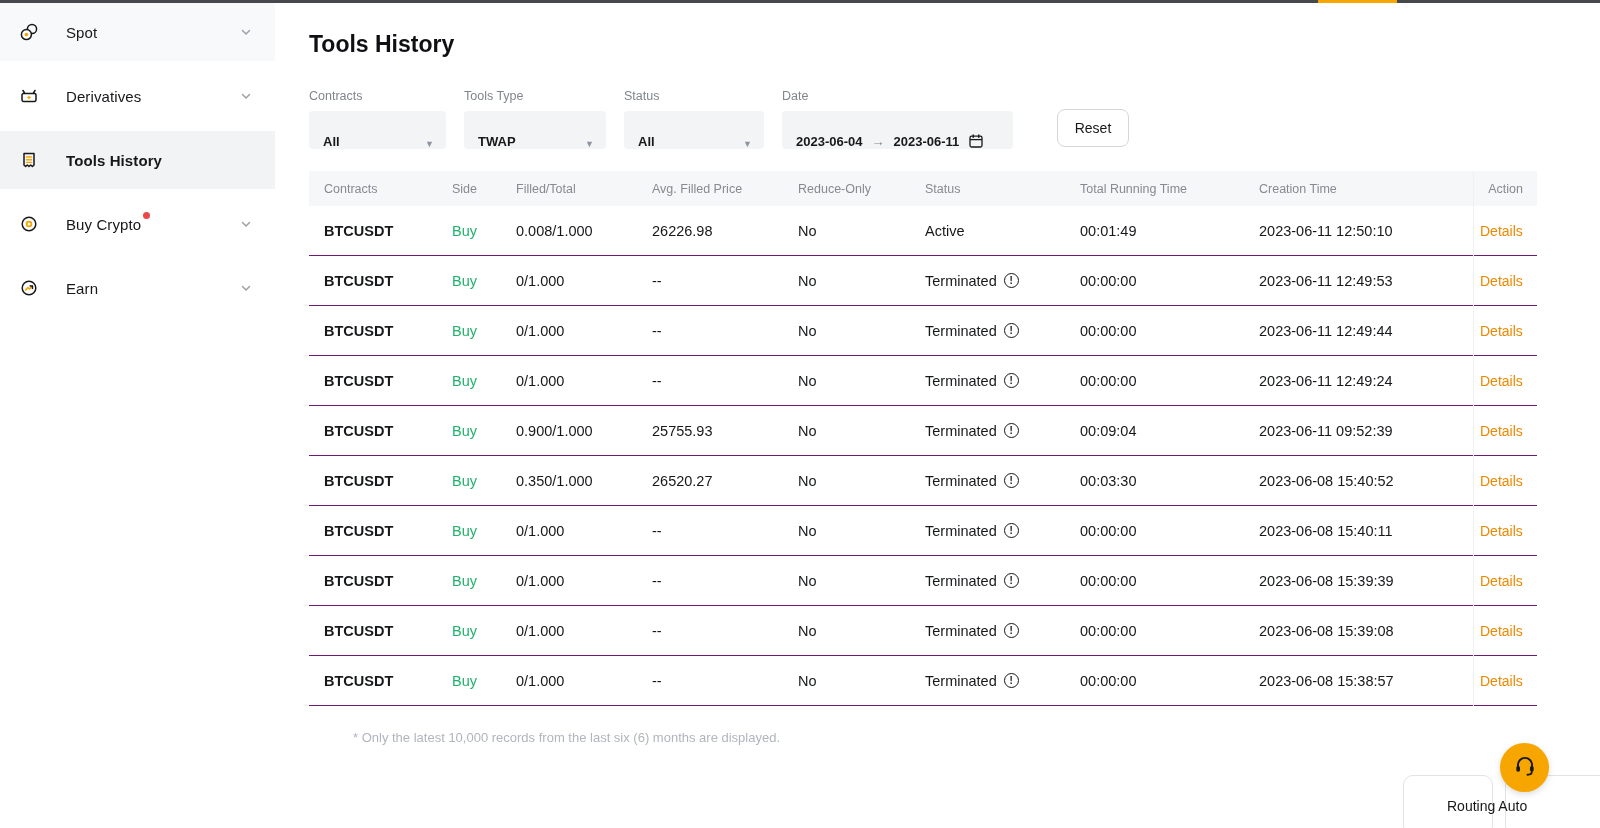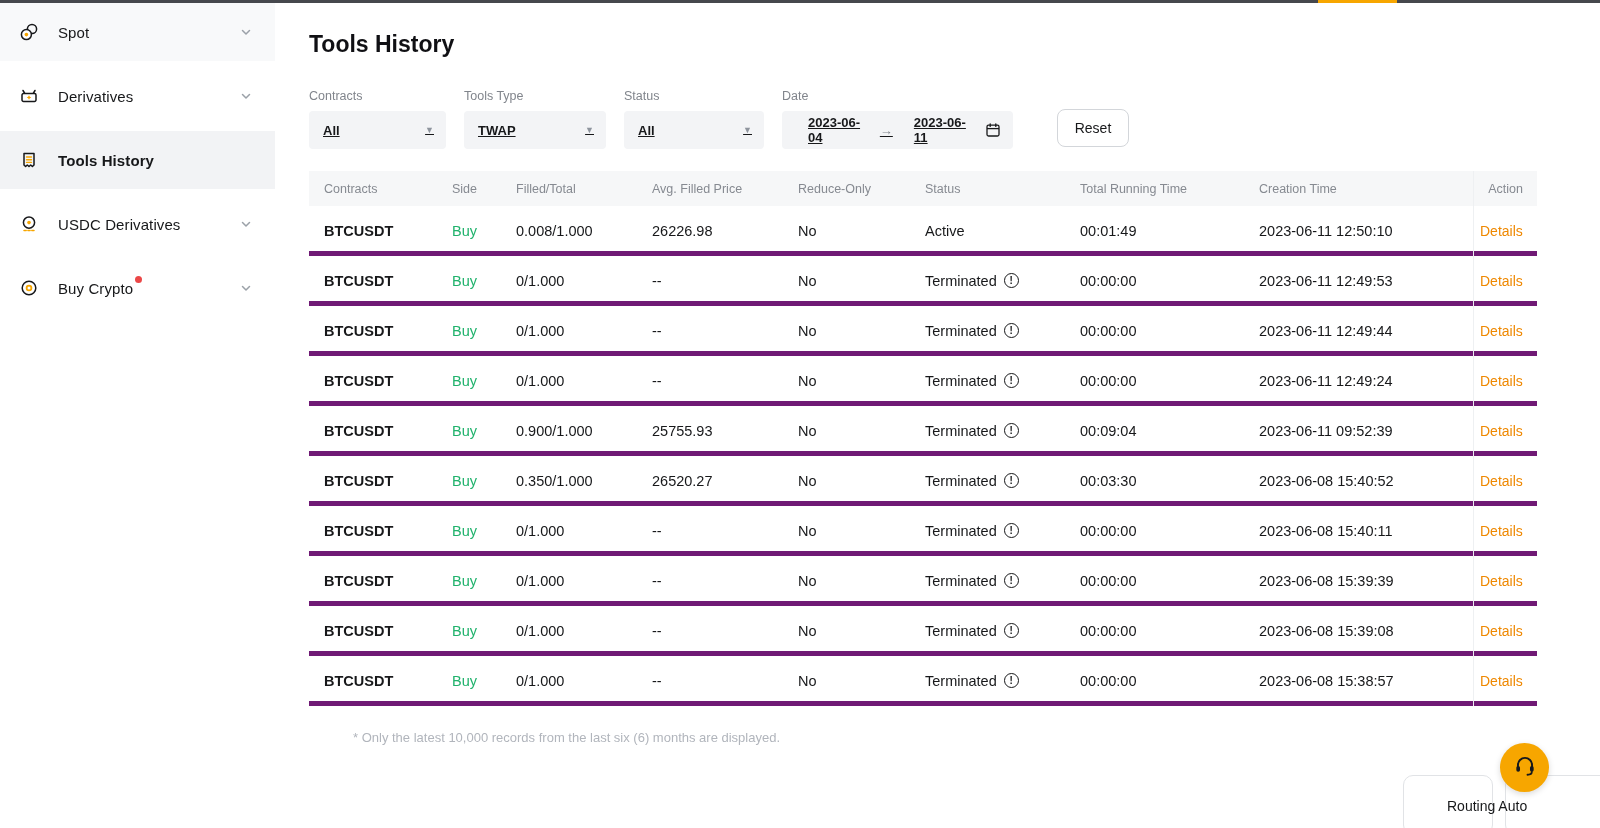--- a/index.html
+++ b/index.html
@@ -10,56 +10,56 @@
   
   .topbar { position:absolute; top:0; left:0; width:1600px; height:3px; background:#46484d; }
   .topbar .progress { position:absolute; top:0; left:1318px; width:79px; height:3px; background:#f7a600; }
 
   
   .sidebar { position:absolute; top:3px; left:0; width:275px; height:770px; background:#fff; padding-top:0; }
   .side-item { position:relative; height:58px; display:flex; align-items:center; padding:0 22px 0 18px; cursor:pointer; margin-bottom:6px; }
   .side-item.subtle { background:#f8f9fa; }
   .side-item.active { background:#f2f3f5; }
   .s-icon { width:22px; height:22px; display:inline-flex; align-items:center; justify-content:center; }
-  .s-label { margin-left:18px; font-size:15px; font-weight:500; color:#17181a; letter-spacing:.1px; }
+  .s-label { margin-left:26px; font-size:15px; font-weight:500; color:#17181a; letter-spacing:.1px; }
   .side-item.active .s-label { font-weight:600; }
   .chevron { margin-left:auto; display:inline-flex; }
   .red-dot { position:relative; top:-9px; left:2px; width:7px; height:7px; border-radius:50%; background:#eb4747; }
 
   
   .main { position:absolute; top:3px; left:309px; width:1228px; }
   .page-title { margin-top:28px; font-size:23px; font-weight:700; color:#101014; }
 
   .filters { display:flex; margin-top:31px; }
   .filter { margin-right:18px; }
   .f-label { font-size:12.5px; color:#81858c; margin-bottom:8px; }
-  .f-box { height:38px; background:#f3f4f6; border-radius:4px; display:flex; align-items:center;
-    padding:0 12px 0 14px; cursor:pointer;text-decoration:underline; }
+  .f-box { height:38px; background:#f3f4f6; border-radius:4px; display:flex; align-items:flex-end;
+    padding:0 12px 0 14px; cursor:pointer; }
   .f-box .value { font-size:13px; font-weight:600; color:#17181a; }
   .caret { margin-left:auto; color:#8f959e; font-size:9px; padding-left:10px; }
   .w-contracts { width:137px; } .w-tools { width:142px; } .w-status { width:140px; }
   .date-box { width:231px; }
-  .date-box .value { font-weight:600;margin-left:12px; }
+  .date-box .value { font-weight:600; }
   .date-arrow { color:#81858c; font-size:13px; margin:0 9px; }
   .cal-icon { margin-left:9px; display:inline-flex; }
   .reset-btn { margin-left:26px; margin-top:20px; width:72px; height:38px; background:#fff;
     border:1px solid #d3d6da; border-radius:8px; font-size:14px; font-weight:400; color:#17181a;
     display:flex; align-items:center; justify-content:center; cursor:pointer;
     font-family:"Liberation Sans", sans-serif; }
 
   
   .table { margin-top:22px; width:1228px; }
   .thead, .trow { display:grid;
     grid-template-columns:137px 64px 136px 146px 127px 155px 179px 220px 64px; }
   .thead { height:35px; background:#f6f7f8; align-items:center; }
   .th { font-size:12.5px; color:#868a91; padding-left:6px; white-space:nowrap; }
   .th-contracts { padding-left:15px; }
   .th-action { text-align:right; padding-right:14px; border-left:1px solid #eef0f2; height:35px;
     display:flex; align-items:center; justify-content:flex-end; }
-  .trow { height:50px; align-items:center; border-bottom:5px solid #701a75; }
+  .trow { height:50px; align-items:center; border-bottom:1px solid #701a75; }
   .td { font-size:14.5px; color:#17181a; padding-left:6px; white-space:nowrap; }
   .td-contracts { padding-left:15px; font-weight:600; }
   .td-side { color:#20b26c; font-weight:500; }
   .td-status { display:flex; align-items:flex-start; }
   .info-circle { width:15px; height:15px; border:1.2px solid #17181a; border-radius:50%;
     display:inline-flex; align-items:center; justify-content:center; font-size:10px; font-weight:700;
     margin-left:7px; cursor:pointer; line-height:1; }
   .td-action { height:50px; display:flex; align-items:center; 
     padding-right:14px; border-left:1px solid #eef0f2; }
   .details { color:#ef8800; font-weight:500; font-size:14px; cursor:pointer; }
@@ -127,52 +127,52 @@
     <div class="side-item active">
       <span class="s-icon">
         <svg width="20" height="20" viewBox="0 0 20 20" fill="none">
           <path d="M5 3.5h10V15l-1.6 1.5L11.7 15l-1.7 1.5L8.3 15l-1.7 1.5L5 15z" stroke="#17181a" stroke-width="1.5" stroke-linejoin="round"></path>
           <path d="M7.5 7h5M7.5 9.7h5M7.5 12.4h5" stroke="#f7a600" stroke-width="1.4" stroke-linecap="round"></path>
         </svg>
       </span>
       <span class="s-label">Tools History</span>
     </div>
 
-    <div class="side-item">
-      <span class="s-icon">
-        <svg width="20" height="20" viewBox="0 0 20 20" fill="none">
-          <circle cx="10" cy="8.6" r="5.6" stroke="#17181a" stroke-width="1.5"></circle>
-          <circle cx="10" cy="8.6" r="1.8" fill="#f7a600"></circle>
-          <path d="M5 16.4h2.2M8.9 16.4h2.2M12.8 16.4H15" stroke="#f7a600" stroke-width="1.5" stroke-linecap="round"></path>
-        </svg>
-      </span>
-      <span class="s-label">USDC Derivatives</span>
-      <span class="chevron">
-        <svg width="14" height="14" viewBox="0 0 14 14" fill="none">
-            <path d="M3.5 5.5L7 9l3.5-3.5" stroke="#9ba1a8" stroke-width="1.5" stroke-linecap="round" stroke-linejoin="round"></path>
-          </svg>
-      </span>
-    </div>
 
     <div class="side-item">
       <span class="s-icon">
         <svg width="20" height="20" viewBox="0 0 20 20" fill="none">
           <circle cx="10" cy="10" r="6.8" stroke="#17181a" stroke-width="1.5"></circle>
           <circle cx="10" cy="10" r="2.4" stroke="#f7a600" stroke-width="1.8"></circle>
         </svg>
       </span>
       <span class="s-label">Buy Crypto</span>
       <span class="red-dot"></span>
       <span class="chevron">
         <svg width="14" height="14" viewBox="0 0 14 14" fill="none">
             <path d="M3.5 5.5L7 9l3.5-3.5" stroke="#9ba1a8" stroke-width="1.5" stroke-linecap="round" stroke-linejoin="round"></path>
           </svg>
       </span>
     </div>
 
+    <div class="side-item">
+      <span class="s-icon">
+        <svg width="20" height="20" viewBox="0 0 20 20" fill="none">
+          <circle cx="10" cy="10" r="6.8" stroke="#17181a" stroke-width="1.5"></circle>
+          <path d="M6.6 12l2.3-2.4 1.7 1.4 2.8-3" stroke="#f7a600" stroke-width="1.6" stroke-linecap="round" stroke-linejoin="round"></path>
+          <path d="M13.5 10.5V8h-2.4" stroke="#17181a" stroke-width="1.4" stroke-linecap="round" stroke-linejoin="round"></path>
+        </svg>
+      </span>
+      <span class="s-label">Earn</span>
+      <span class="chevron">
+        <svg width="14" height="14" viewBox="0 0 14 14" fill="none">
+            <path d="M3.5 5.5L7 9l3.5-3.5" stroke="#9ba1a8" stroke-width="1.5" stroke-linecap="round" stroke-linejoin="round"></path>
+          </svg>
+      </span>
+    </div>
 
   </div>
 
   <div class="main">
     <div class="page-title">Tools History</div>
 
     <div class="filters">
       <div class="filter">
         <div class="f-label">Contracts</div>
         <div class="f-box w-contracts">

